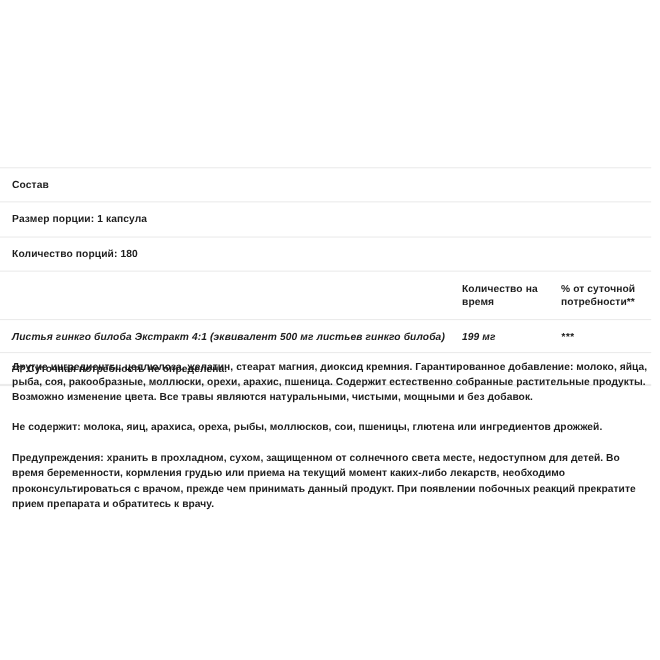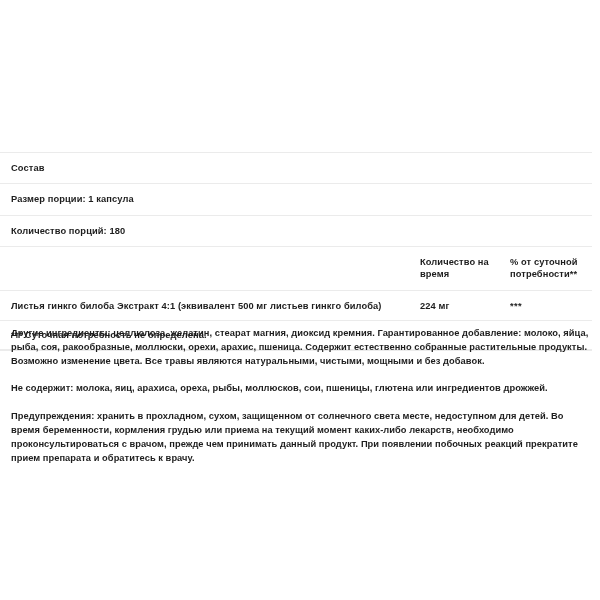--- a/index.html
+++ b/index.html
@@ -78,20 +78,21 @@
   }
 
   .row-header {
     padding-top: 9px;
     padding-bottom: 8px;
   }
 
   .row-ingredient {
     padding-top: 9px;
     padding-bottom: 8px;
+    font-style: italic;
   }
 
   .row-note {
     padding-top: 8px;
     padding-bottom: 8px;
   }
 
   .stars {
     letter-spacing: 0.4px;
   }
@@ -147,21 +148,21 @@
     <div class="row row-header">
       <div class="col-name"></div>
       <div class="col-amount">Количество на время</div>
       <div class="col-dv">% от суточной потребности**</div>
     </div>
 
     <div class="rule"></div>
 
     <div class="row row-ingredient">
       <div class="col-name">Листья гинкго билоба Экстракт 4:1 (эквивалент 500 мг листьев гинкго билоба)</div>
-      <div class="col-amount">224 мг</div>
+      <div class="col-amount">199 мг</div>
       <div class="col-dv stars">***</div>
     </div>
 
     <div class="rule"></div>
 
     <div class="row row-note">
       <div class="col-name">*** Суточная потребность не определена.</div>
     </div>
 
     <div class="rule"></div>

